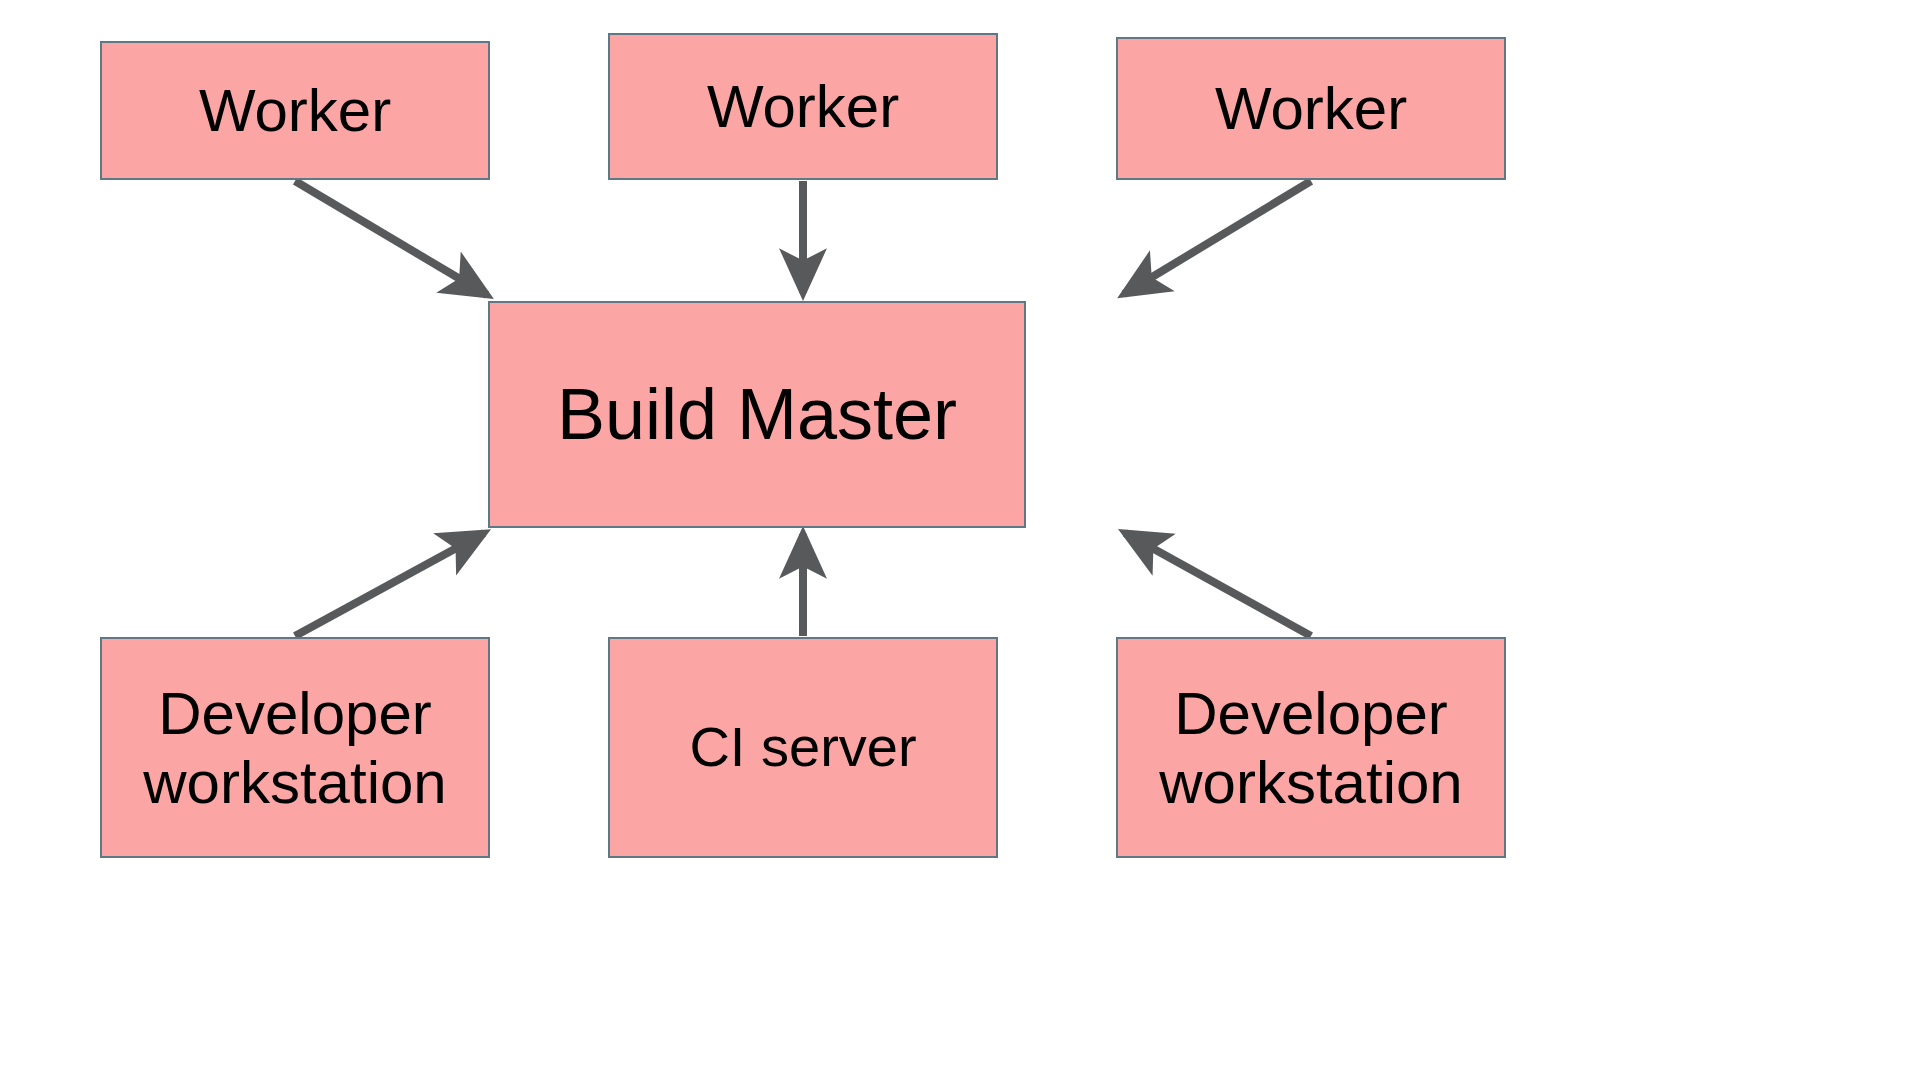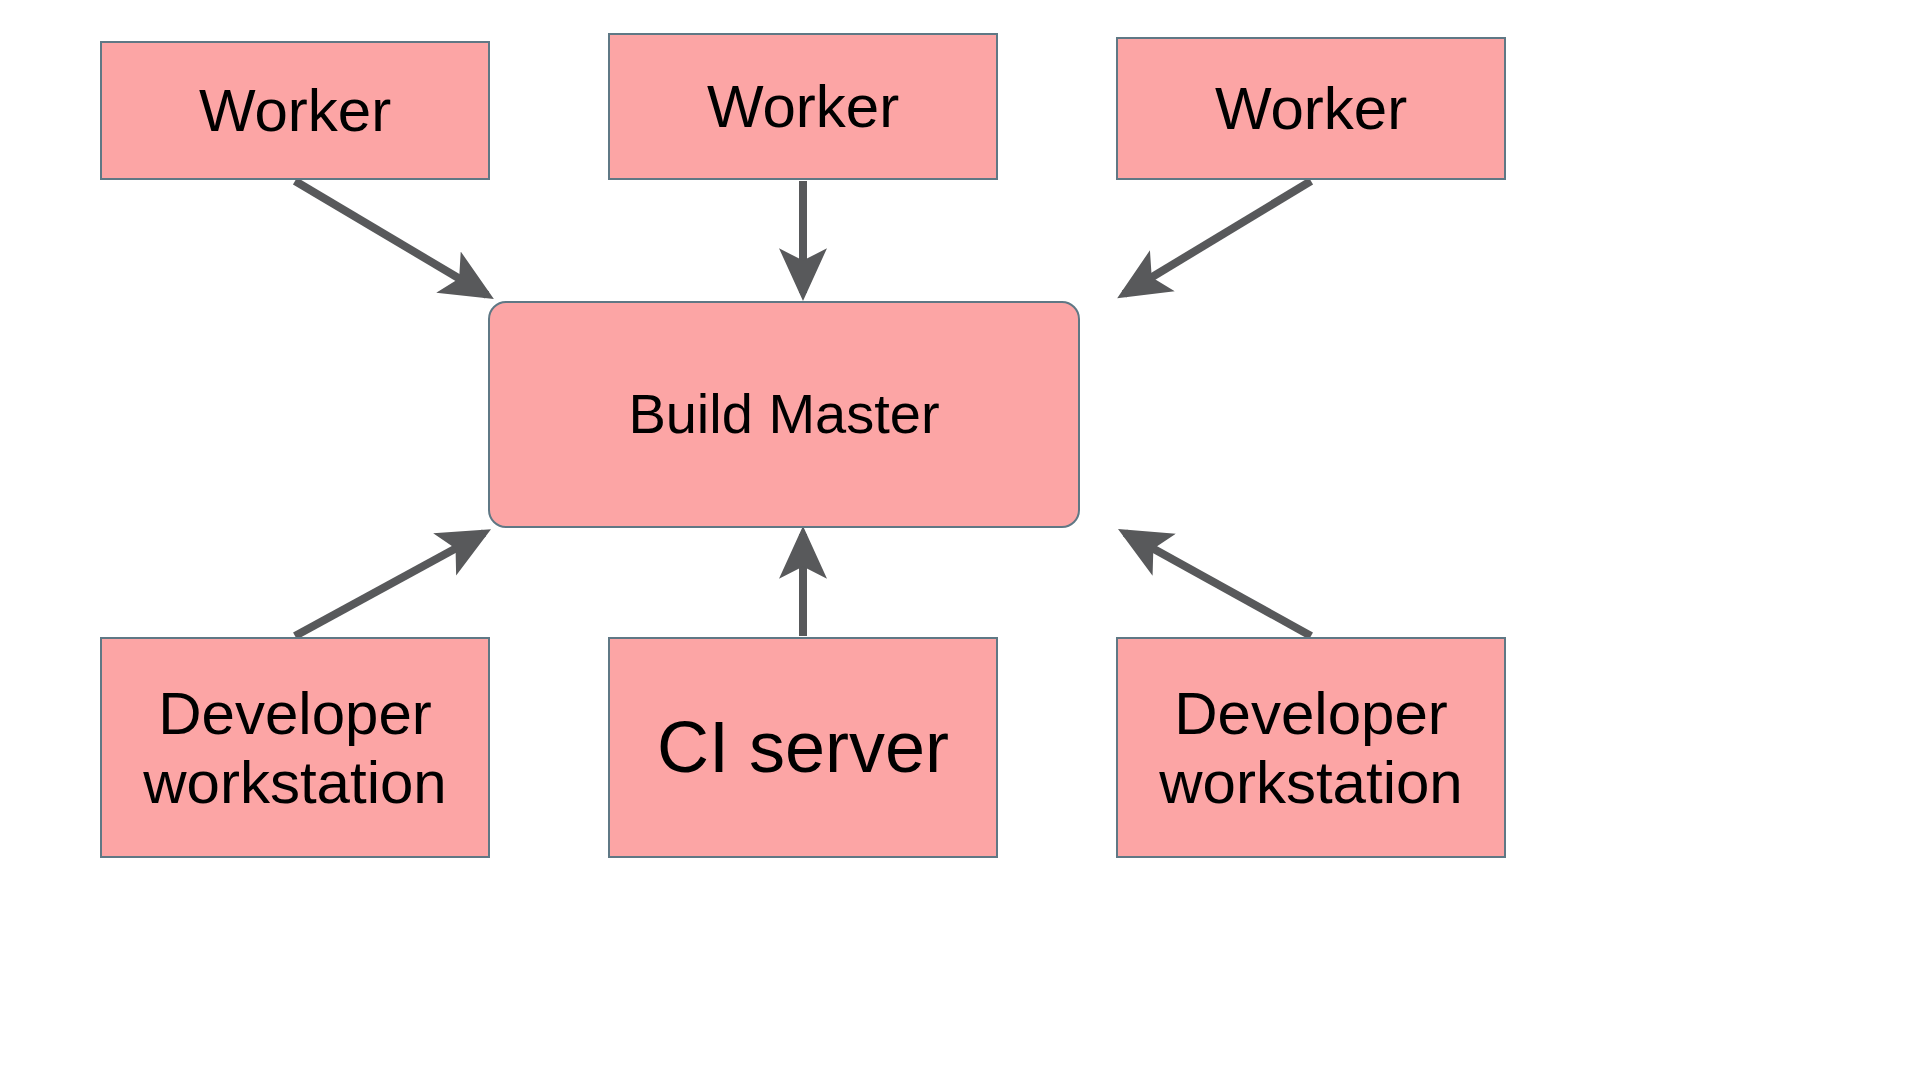--- a/index.html
+++ b/index.html
@@ -45,25 +45,25 @@
     white-space: pre-line;
     padding: 0 10px;
   }
 
   
   #node-worker-1 { left: 100px;  top: 41px;  width: 390px; height: 139px; font-size: 60px; }
   #node-worker-2 { left: 608px;  top: 33px;  width: 390px; height: 147px; font-size: 60px; }
   #node-worker-3 { left: 1116px; top: 37px;  width: 390px; height: 143px; font-size: 60px; }
 
   
-  #node-build-master { left: 488px; top: 301px; width: 592px; height: 227px; font-size: 56px; border-radius: 18px; }
+  #node-build-master { left: 488px; top: 301px; width: 538px; height: 227px; font-size: 72px; }
 
   
   #node-dev-ws-1 { left: 100px;  top: 637px; width: 390px; height: 221px; font-size: 60px; }
-  #node-ci-server { left: 608px; top: 637px; width: 390px; height: 221px; font-size: 72px; }
+  #node-ci-server { left: 608px; top: 637px; width: 390px; height: 221px; font-size: 56px; }
   #node-dev-ws-2 { left: 1116px; top: 637px; width: 390px; height: 221px; font-size: 60px; }
 </style>
 </head>
 <body>
 
 <div id="diagram-root">
 
   <svg class="edge-layer" viewBox="0 0 1910 1090" width="1910" height="1090" xmlns="http://www.w3.org/2000/svg">
     <defs>
       <marker id="arrowhead" markerWidth="7" markerHeight="7" refX="5.6" refY="3.1" orient="auto" markerUnits="strokeWidth">

